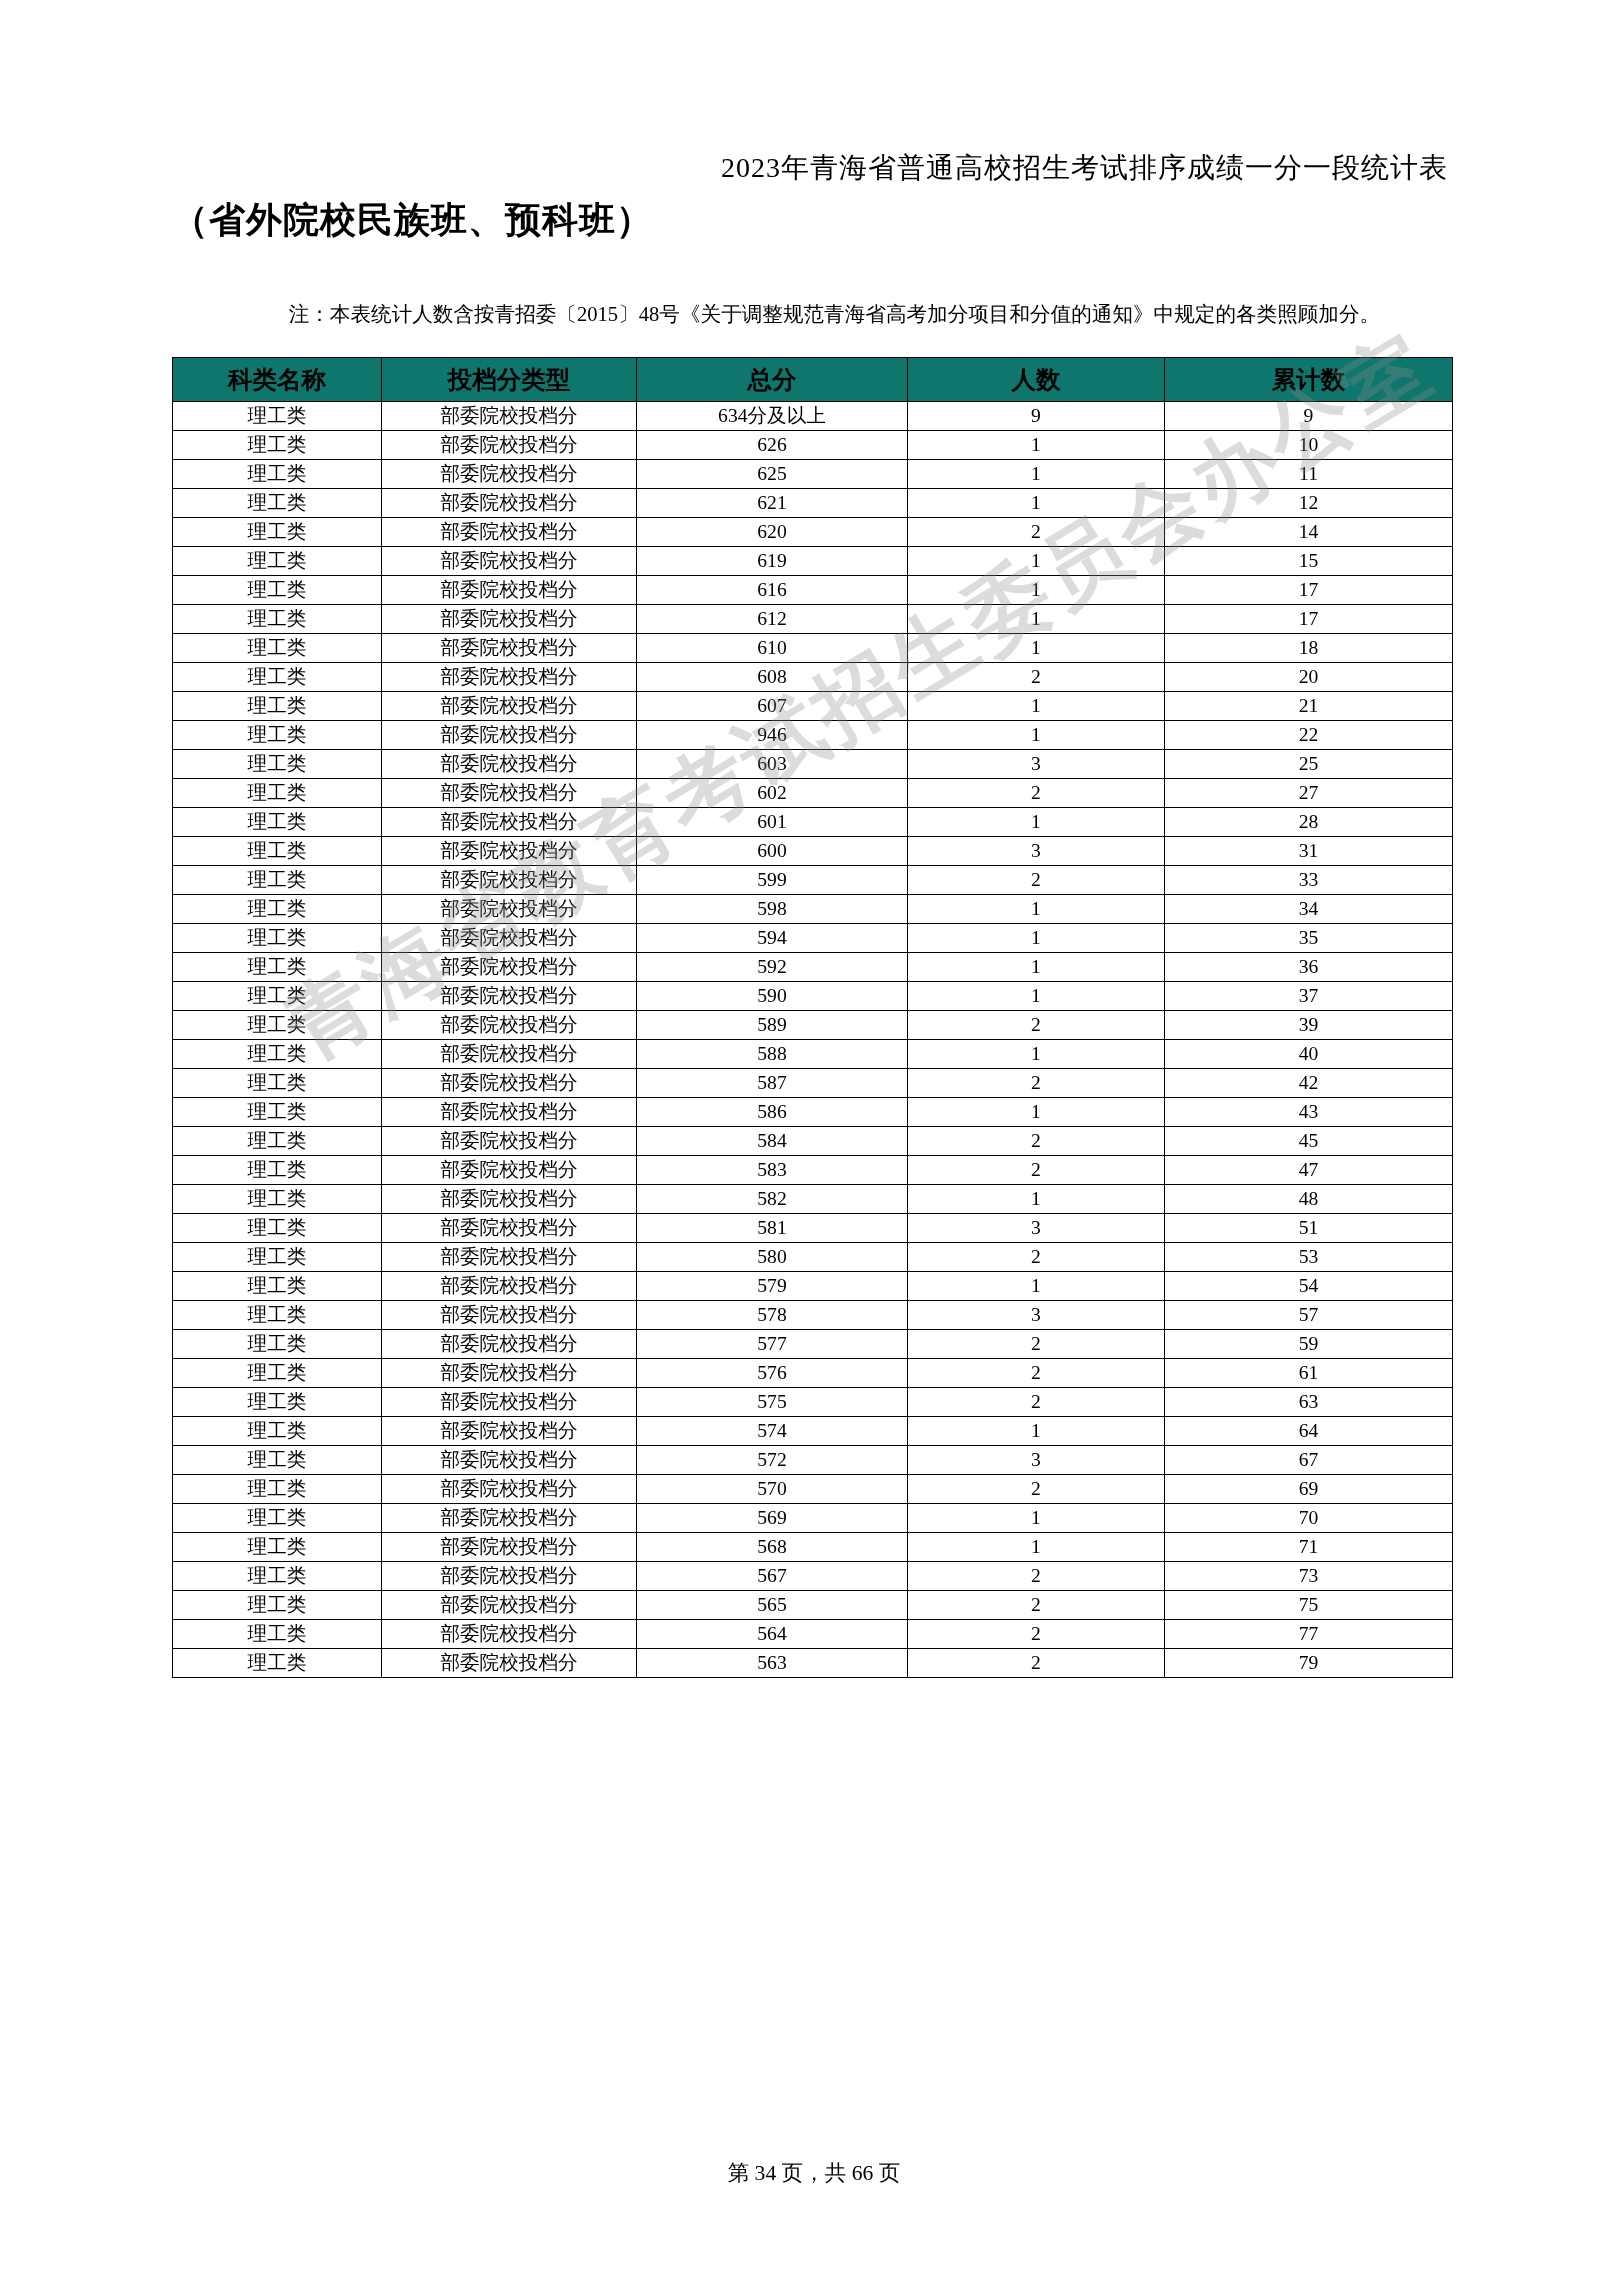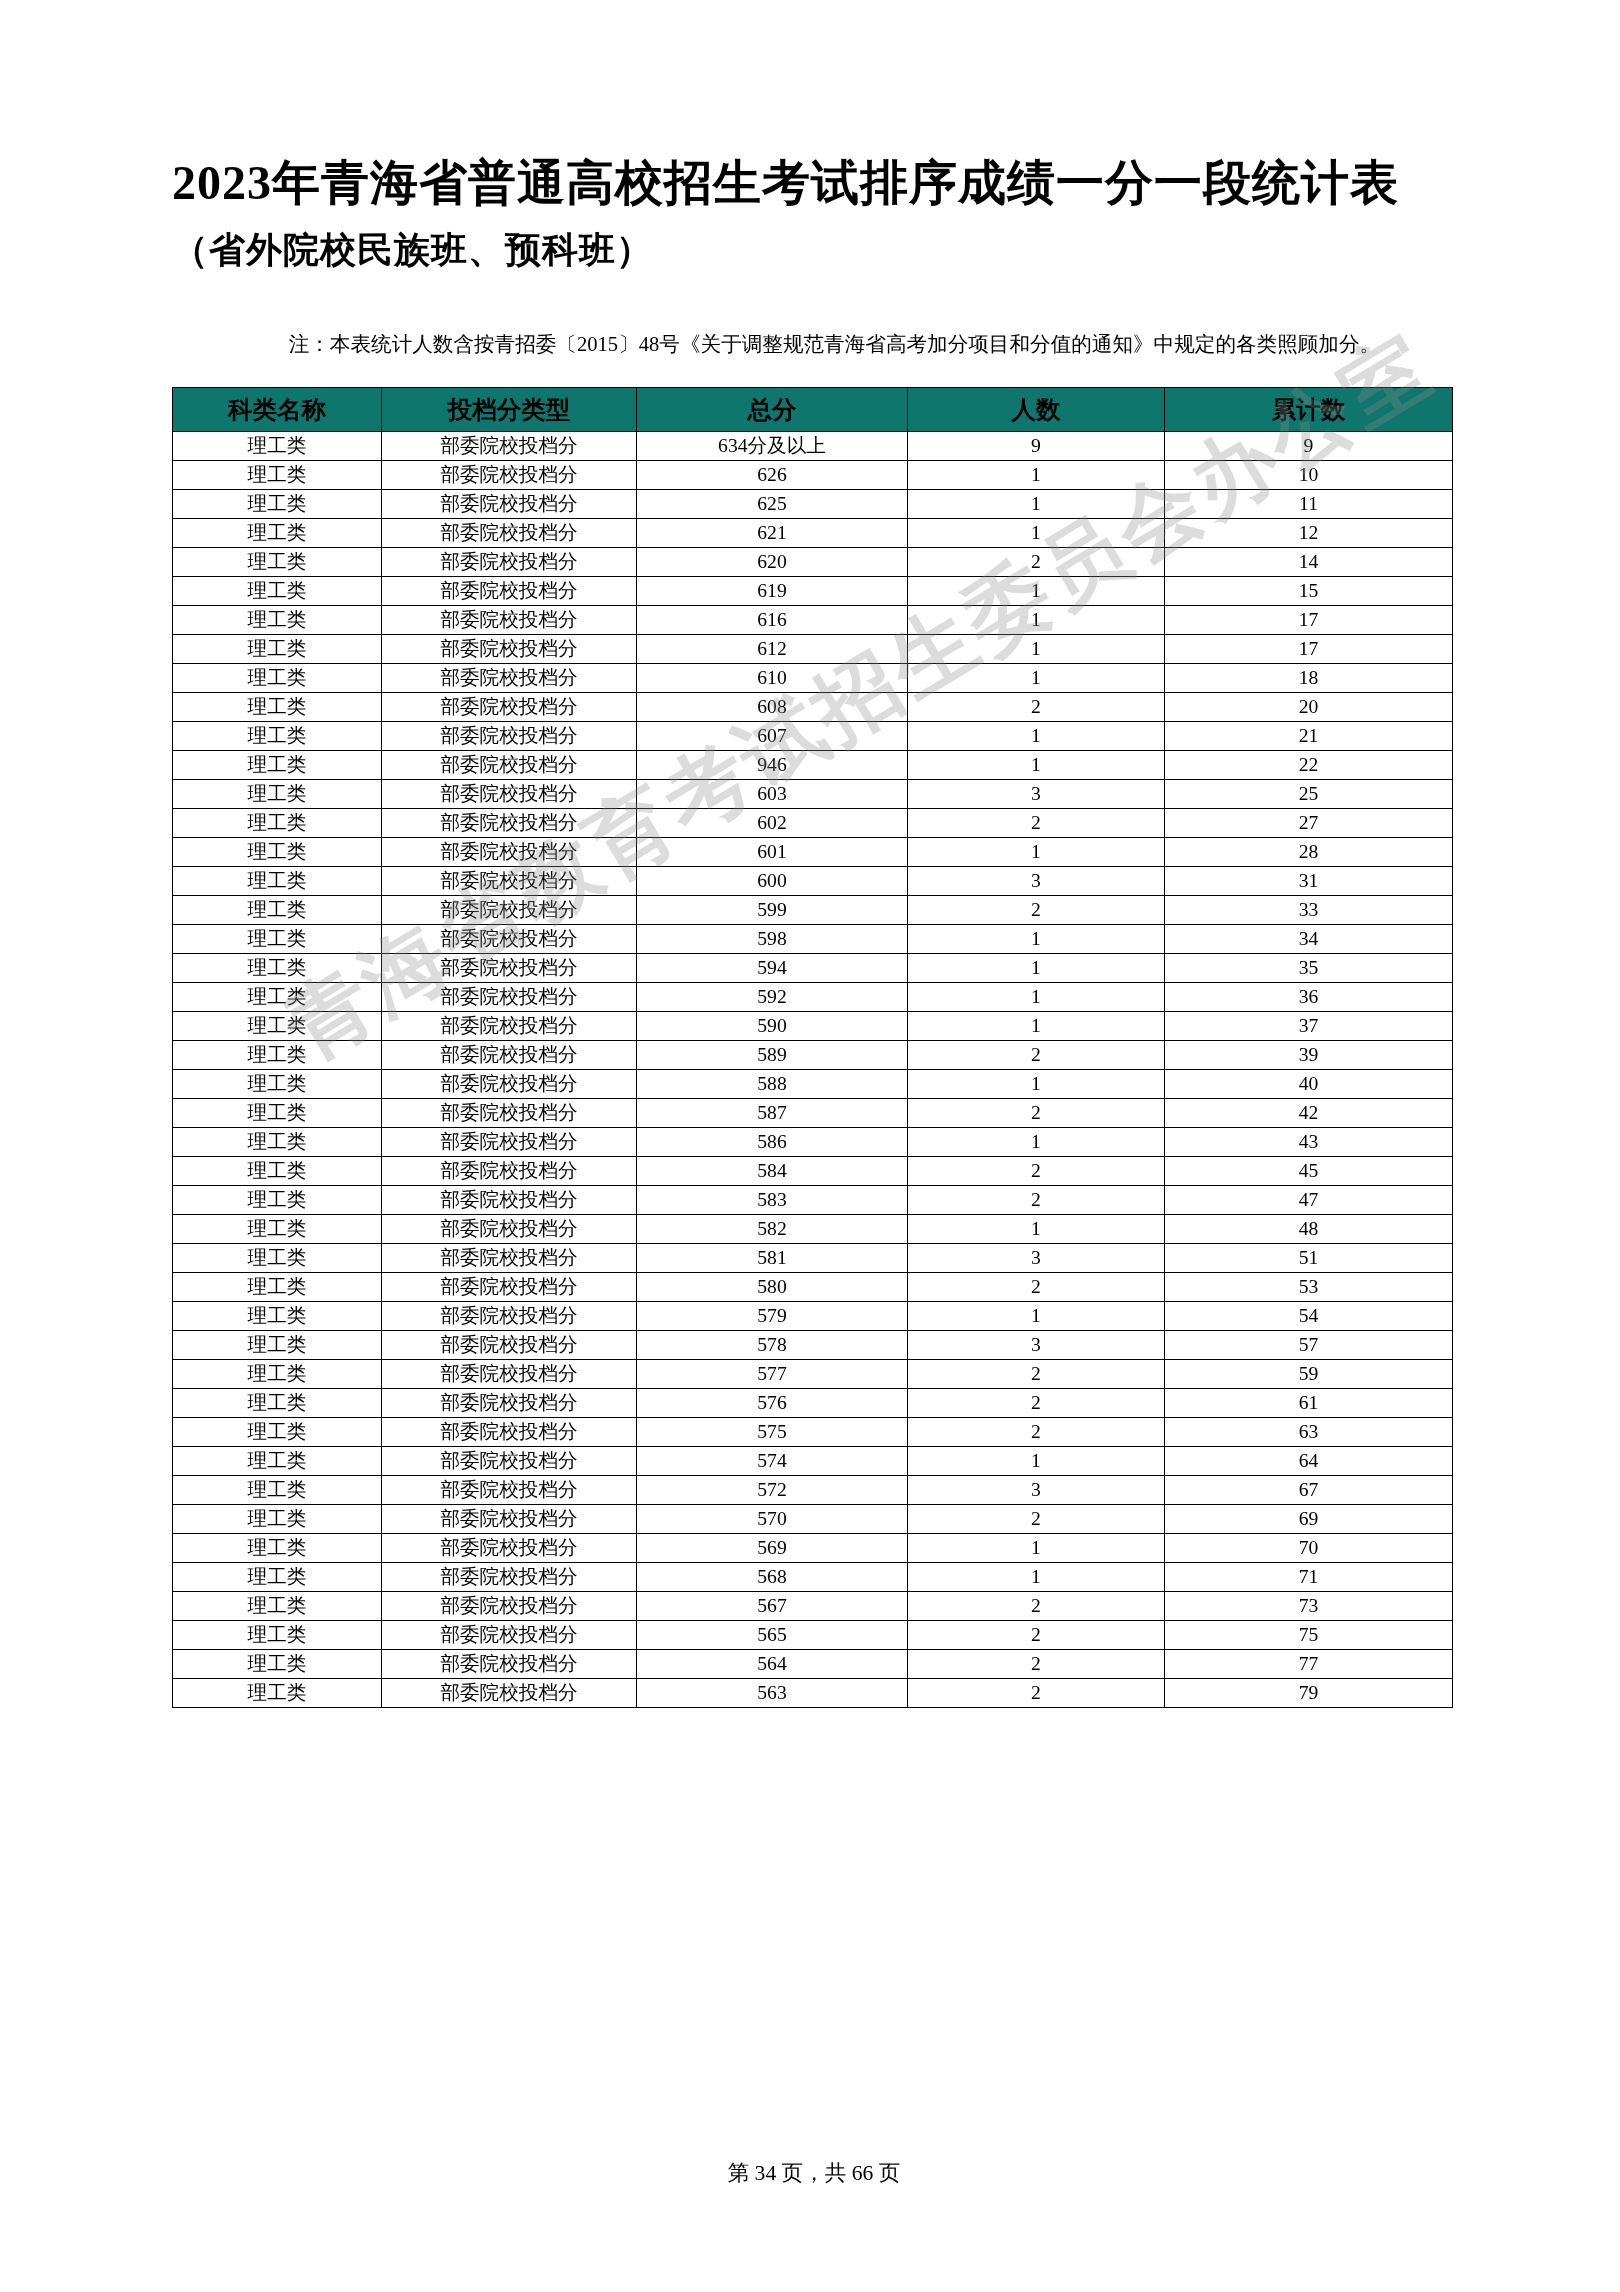--- a/index.html
+++ b/index.html
@@ -16,23 +16,23 @@
     overflow: hidden;
   }
   .page {
     position: relative;
     width: 1620px;
     height: 2293px;
     box-sizing: border-box;
     padding: 147px 172px 0 172px;
   }
   .title {
-    text-align: left;
-    font-size: 48px;
-    font-weight: bold;
+    text-align: right;
+    font-size: 28px;
+    font-weight: normal;
     line-height: 1.5;
     letter-spacing: 1px;
   }
   .title-line2 {
     font-size: 36px;
     font-weight: bold;
     line-height: 1.5;
     letter-spacing: 1px;
     margin-top: 3.9px;
   }

